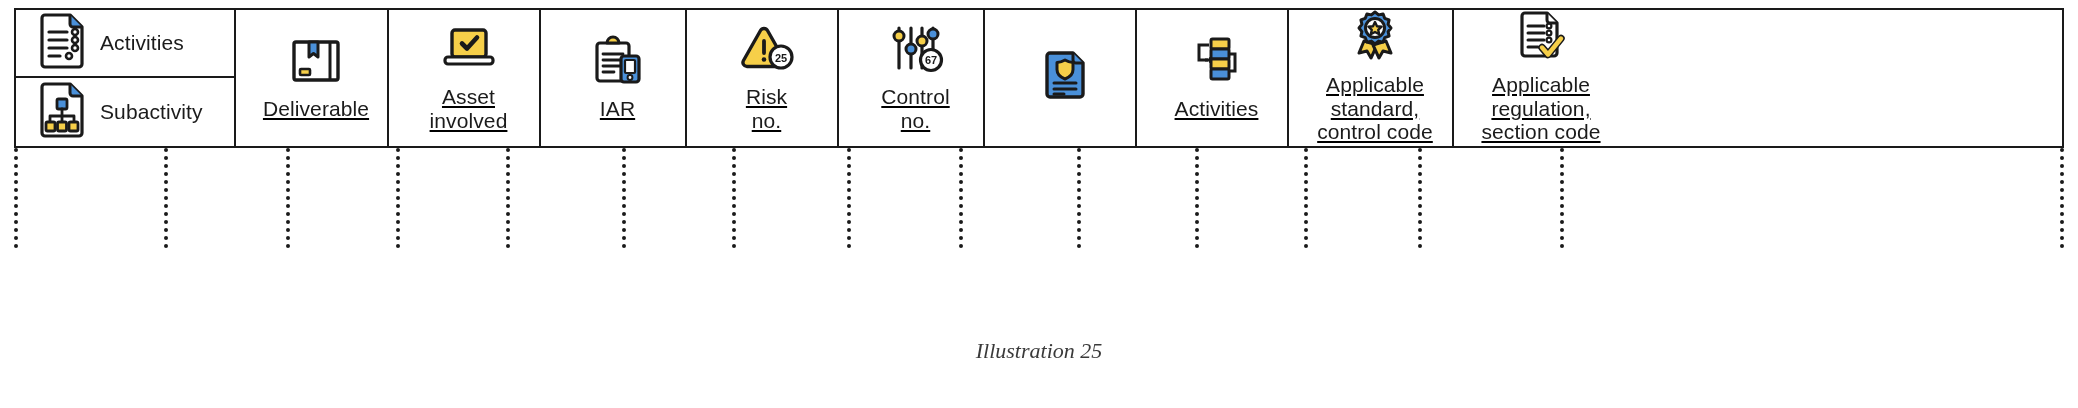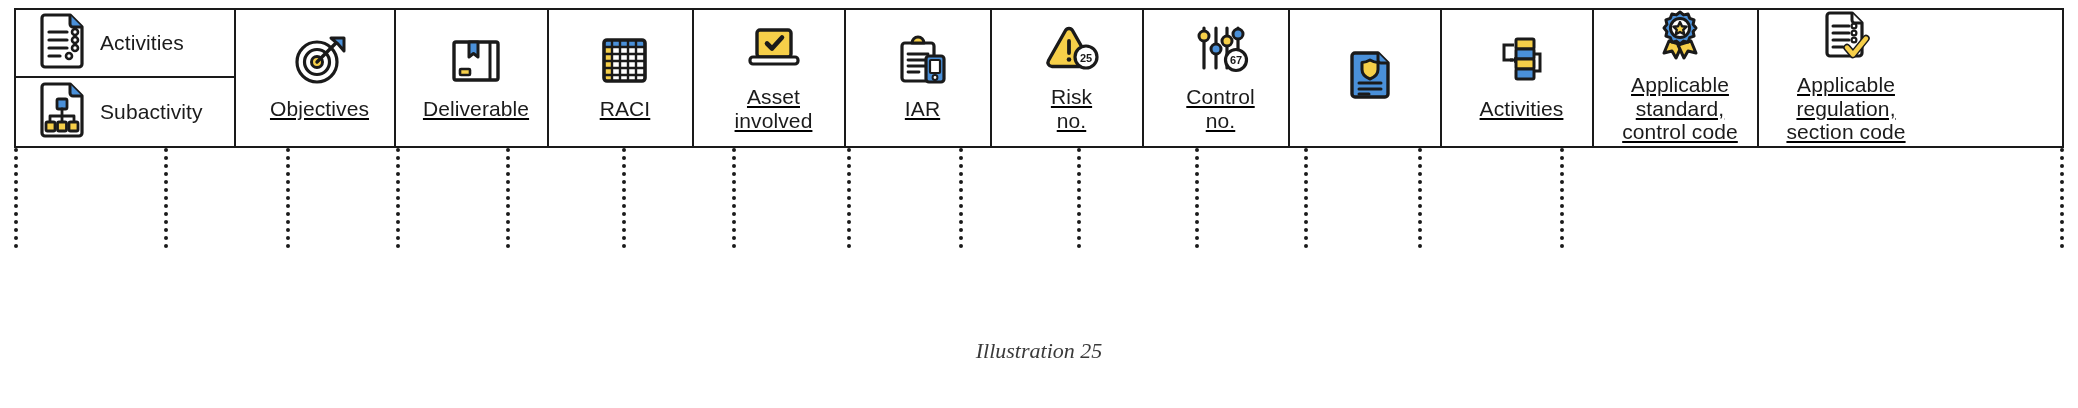--- a/index.html
+++ b/index.html
@@ -66,69 +66,33 @@
               <path d="M24 27v7M12 34h24M12 34v6M24 34v6M36 34v6" stroke="#1a1a1a" stroke-width="2.8" stroke-linecap="round"></path>
               <rect x="8" y="40" width="9" height="9" rx="1.5" fill="#f6cf49" stroke="#1a1a1a" stroke-width="2.8"></rect>
               <rect x="19.5" y="40" width="9" height="9" rx="1.5" fill="#f6cf49" stroke="#1a1a1a" stroke-width="2.8"></rect>
               <rect x="31" y="40" width="9" height="9" rx="1.5" fill="#f6cf49" stroke="#1a1a1a" stroke-width="2.8"></rect>
             </svg>
           </span>
           <span class="split-label">Subactivity</span>
         </div>
       </div>
 
-      <div class="col" style="width:160px;flex:0 0 160px">
-        <span class="ico">
-          <svg width="56" height="52" viewBox="0 0 56 52">
-            <circle cx="25" cy="28" r="20" fill="#fff" stroke="#1a1a1a" stroke-width="3.2"></circle>
-            <circle cx="25" cy="28" r="12.5" fill="#fff" stroke="#1a1a1a" stroke-width="3.2"></circle>
-            <circle cx="25" cy="28" r="5.5" fill="#f6cf49" stroke="#1a1a1a" stroke-width="3"></circle>
-            <path d="M25 28 46 7" stroke="#1a1a1a" stroke-width="3.4" stroke-linecap="round"></path>
-            <path d="M39 4h13v13l-6-7Z" fill="#4a90d9" stroke="#1a1a1a" stroke-width="3" stroke-linejoin="round"></path>
-          </svg>
-        </span>
-        <span class="col-label">Objectives</span>
-      </div>
 
       <div class="col" style="width:153px;flex:0 0 153px">
         <span class="ico">
           <svg width="56" height="52" viewBox="0 0 56 52">
             <rect x="6" y="8" width="44" height="38" rx="2" fill="#fff" stroke="#1a1a1a" stroke-width="3.4"></rect>
             <path d="M42 8v38" stroke="#1a1a1a" stroke-width="3"></path>
             <path d="M21 8h9v15l-4.5-3.5L21 23Z" fill="#4a90d9" stroke="#1a1a1a" stroke-width="3" stroke-linejoin="round"></path>
             <rect x="12" y="35" width="10" height="6" rx="1" fill="#f6cf49" stroke="#1a1a1a" stroke-width="2.6"></rect>
           </svg>
         </span>
         <span class="col-label">Deliverable</span>
       </div>
 
-      <div class="col" style="width:145px;flex:0 0 145px">
-        <span class="ico">
-          <svg width="54" height="52" viewBox="0 0 54 52">
-            <g>
-              <rect x="6" y="6" width="8" height="7" fill="#4a90d9"></rect>
-                <rect x="14" y="6" width="8" height="7" fill="#4a90d9"></rect>
-              <rect x="22" y="6" width="8" height="7" fill="#4a90d9"></rect>
-                <rect x="30" y="6" width="8" height="7" fill="#4a90d9"></rect>
-              <rect x="38" y="6" width="9" height="7" fill="#4a90d9"></rect>
-              <rect x="6" y="13" width="8" height="7" fill="#f6cf49"></rect>
-                <rect x="6" y="20" width="8" height="7" fill="#f6cf49"></rect>
-              <rect x="6" y="27" width="8" height="7" fill="#f6cf49"></rect>
-                <rect x="6" y="34" width="8" height="7" fill="#f6cf49"></rect>
-              <rect x="6" y="41" width="8" height="6" fill="#f6cf49"></rect>
-            </g>
-            <g stroke="#1a1a1a" stroke-width="2.4">
-              <path d="M6 13h41M6 20h41M6 27h41M6 34h41M6 41h41"></path>
-              <path d="M14 6v41M22 6v41M30 6v41M38 6v41"></path>
-            </g>
-            <rect x="6" y="6" width="41" height="41" rx="3" fill="none" stroke="#1a1a1a" stroke-width="3.6"></rect>
-          </svg>
-        </span>
-        <span class="col-label">RACI</span>
-      </div>
 
       <div class="col" style="width:152px;flex:0 0 152px">
         <span class="ico">
           <svg width="56" height="52" viewBox="0 0 56 52">
             <rect x="11" y="8" width="34" height="27" rx="3" fill="#f6cf49" stroke="#1a1a1a" stroke-width="3.4"></rect>
             <path d="M7 35h42a3 3 0 0 1 3 3v1a3 3 0 0 1-3 3H7a3 3 0 0 1-3-3v-1a3 3 0 0 1 3-3Z" fill="#fff" stroke="#1a1a1a" stroke-width="3.2"></path>
             <path d="M21 21.5l5 5 10-11" fill="none" stroke="#1a1a1a" stroke-width="4.6" stroke-linecap="round" stroke-linejoin="round"></path>
           </svg>
         </span>
         <span class="col-label">Asset<br>involved</span>

